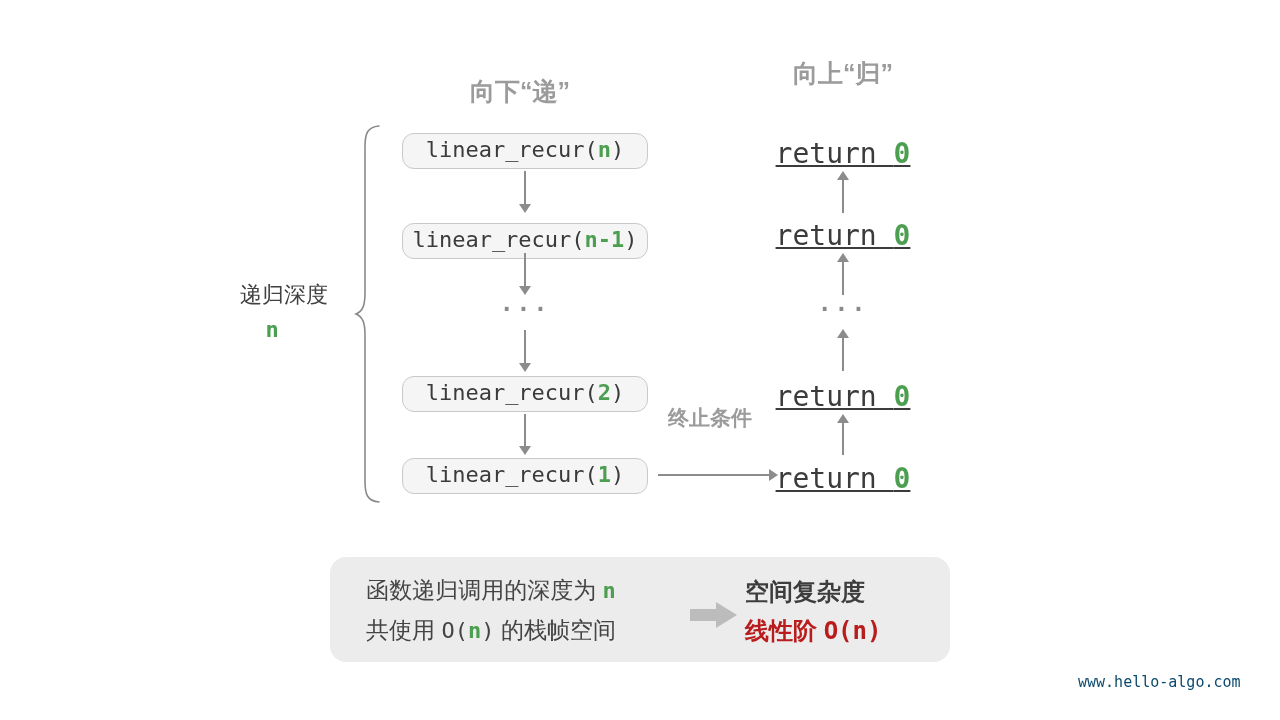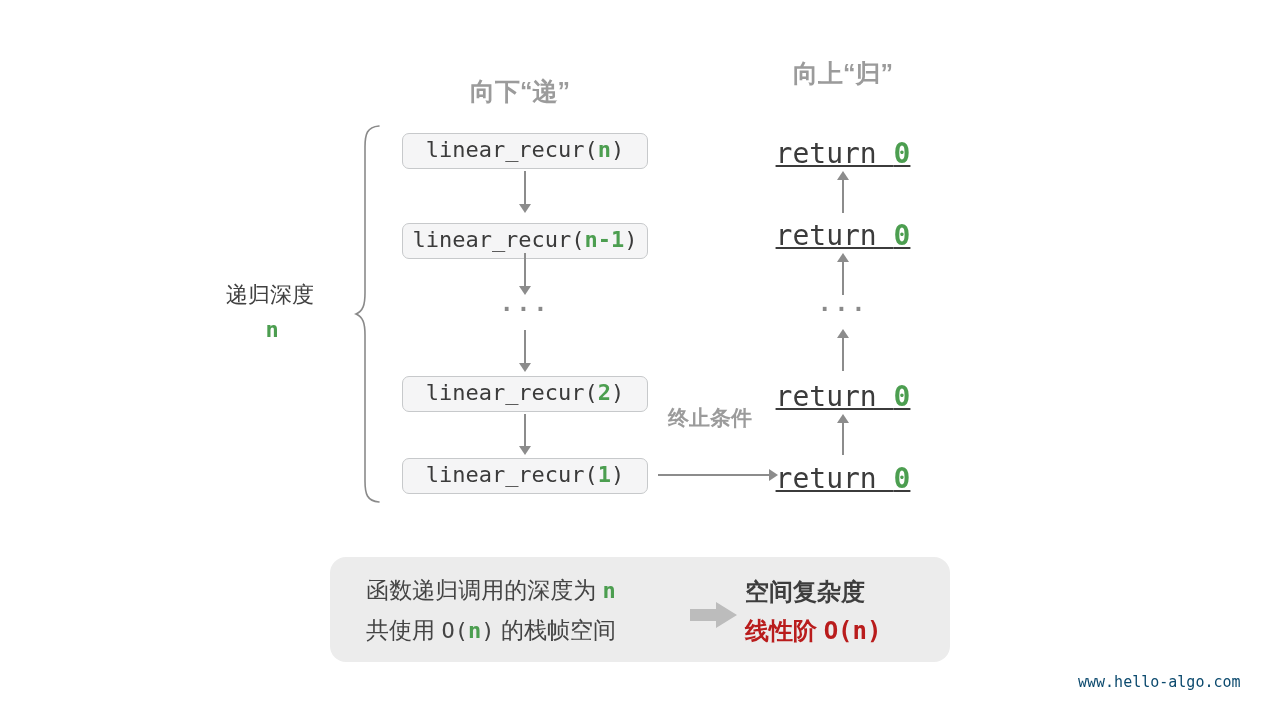--- a/index.html
+++ b/index.html
@@ -9,29 +9,29 @@
 
   .mono { font-family:"DejaVu Sans Mono",monospace; }
   .green { color:#4c9e50; font-weight:bold; }
   .abs { position:absolute; }
 
   
   .col-header { position:absolute; transform:translateX(-50%); font-size:25px;
                 font-weight:bold; color:#9b9b9b; white-space:nowrap; }
 
   
-  .depth-label { position:absolute; left:190px; top:280px; width:160px;
+  .depth-label { position:absolute; left:204px; top:280px; width:160px;
                  text-align:center; color:#414141; font-size:22px; }
   .depth-var { position:absolute; left:192px; top:317px; width:160px;
                text-align:center; font-size:22px; }
 
   
   .code-box { position:absolute; left:525px; transform:translateX(-50%);
               width:246px; height:36px; line-height:32px; text-align:center;
-              background:#f5f5f6; border:1.5px solid #c7c9cb; border-radius:7px;
+              background:#f5f5f6; border:1.5px solid #c7c9cb; border-radius:12px;
               font-family:"DejaVu Sans Mono",monospace; font-size:22px;
               color:#3b3b3b; white-space:nowrap; }
 
   
   .ret-row { position:absolute; left:843px; transform:translateX(-50%);
              font-family:"DejaVu Sans Mono",monospace; font-size:28px;
              color:#3b3b3b; white-space:nowrap;text-decoration:underline; }
 
   .dots { position:absolute; transform:translateX(-50%); font-family:"DejaVu Sans Mono",monospace;
           font-weight:bold; font-size:23px; letter-spacing:3px; color:#8a8a8a; }

